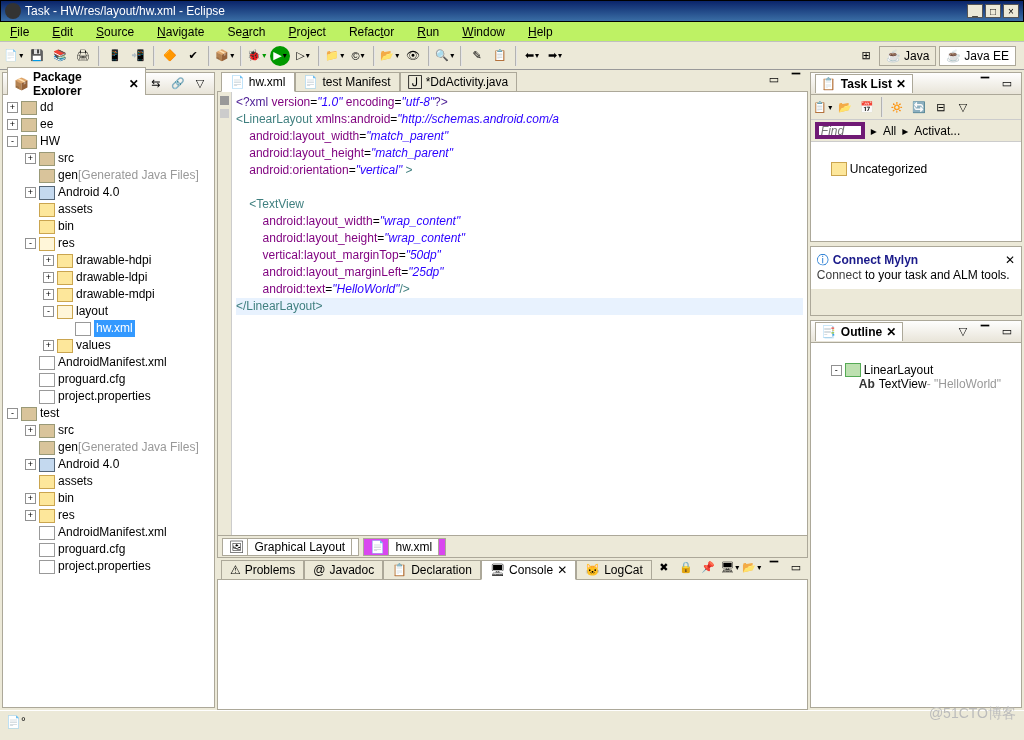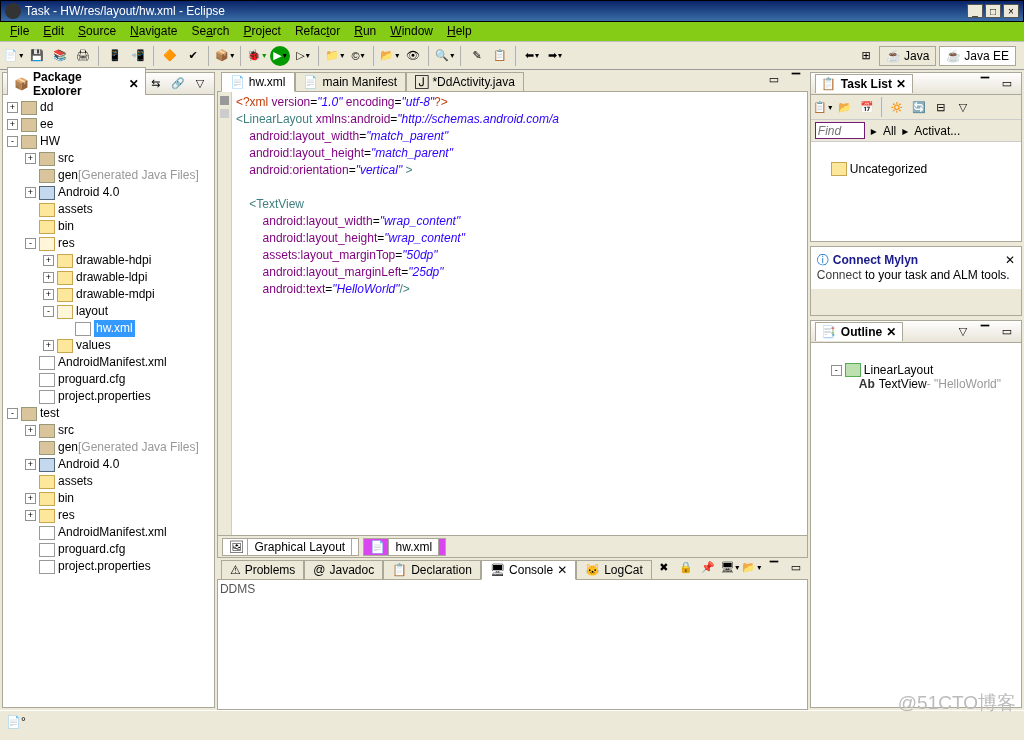--- a/index.html
+++ b/index.html
@@ -1,21 +1,21 @@
 <!DOCTYPE html>
 <html><head>
 <meta charset="utf-8">
 <style>
   * { box-sizing: border-box; margin: 0; padding: 0; font-family: "Microsoft Sans Serif", sans-serif; font-size: 12px; }
   body { background: #ece9d8; width: 1024px; height: 740px; overflow: hidden; color: #000; }
   .titlebar { background: linear-gradient(#0a246a,#3a6ea5); color:#fff; height:22px; display:flex; align-items:center; padding:0 4px; border:1px solid #000;}
   .titlebar .ticon{width:16px;height:16px;background:#333;border-radius:50%;margin-right:4px;}
   .titlebar .btns{margin-left:auto;display:flex;gap:2px}
   .titlebar .btns span{width:16px;height:14px;background:#ece9d8;border:1px solid #555;display:flex;align-items:center;justify-content:center;font-size:10px;color:#000}
-  .menubar{height:20px;background:#84cc16;border-bottom:1px solid #c0c0c0;display:flex;align-items:flex-start;padding:0 4px;gap:2px}
+  .menubar{height:20px;background:#bef264;border-bottom:1px solid #c0c0c0;display:flex;align-items:center;padding:0 4px;gap:11px}
   .menubar span{padding:2px 6px;cursor:default}
   .menubar span u{text-decoration:underline}
   .toolbar{height:28px;background:#ece9d8;border-bottom:1px solid #999;display:flex;align-items:center;padding:0 4px;gap:3px}
   .tbtn{width:20px;height:20px;border:1px solid transparent;display:flex;align-items:center;justify-content:center;font-size:11px;cursor:pointer}
   .tsep{width:2px;height:20px;background:linear-gradient(90deg,#999,#fff);margin:0 2px}
   .persp{margin-left:auto;display:flex;gap:3px;padding-right:4px}
   .persp .pbtn{border:1px solid #aca899;background:#fff;padding:2px 6px;display:flex;align-items:center;gap:3px}
   .persp .pbtn.active{background:#ece9d8}
   .main{display:flex;height:640px}
   .view{border:1px solid #aca899;background:#ece9d8;display:flex;flex-direction:column;margin:2px}
@@ -39,39 +39,39 @@
   .line.sel{background:#3399ff;color:#fff;display:inline-block;padding:0 2px}
   .gen{color:#999}
   .edtabs{height:22px;display:flex;align-items:flex-end;background:#ece9d8;border-bottom:1px solid #aca899;padding-left:4px;gap:0}
   .edtab{border:1px solid #aca899;background:#ece9d8;padding:2px 8px;display:flex;align-items:center;gap:4px;position:relative;top:1px}
   .edtab.active{background:#fff;border-bottom:1px solid #fff}
   .editor{flex:1;background:#fff;font-family:"Courier New",monospace;font-size:12px;line-height:17px;border:1px solid #aca899;border-top:none;overflow:auto;position:relative;display:flex}
   .gutter{width:14px;background:#ece9d8;border-right:1px solid #ccc}
   .gutter .mk{width:9px;height:9px;margin:4px auto}
   .code{padding:2px 4px;flex:1;white-space:pre}
   .curr{background:#e8f2fe}
-  .xml-pi{color:#c2410c}
+  .xml-pi{color:#4c1d95}
   .xml-tag{color:#3f7f7f}
   .xml-attr{color:#7f007f}
   .xml-val{color:#2a00ff;font-style:italic}
   .edfoot{height:22px;background:#ece9d8;border:1px solid #aca899;border-top:none;display:flex;align-items:center;padding:0 4px;gap:4px}
   .edfoot span{border:1px solid #aca899;padding:1px 6px;background:#fff}
   .bottomtabs{height:22px;display:flex;align-items:flex-end;background:#ece9d8;border-bottom:1px solid #aca899;padding-left:4px}
   .console{background:#fff;font-family:"Courier New",monospace;font-size:12px;padding:2px;border:1px solid #aca899;border-top:none;height:130px;overflow:auto}
   .console .hdr{color:#555}
   .console .err{color:#c00}
   .tasktb{background:#ece9d8;padding:2px;display:flex;gap:2px;border-bottom:1px solid #ccc}
   .find{display:flex;align-items:center;gap:6px;padding:2px 4px;background:#ece9d8;border-bottom:1px solid #ccc}
-  .find input{border:1px solid #701a75;width:50px;height:17px;font-style:italic;color:#999;padding:0 2px}
+  .find input{border:4px solid #701a75;width:50px;height:17px;font-style:italic;color:#999;padding:0 2px}
   .find a{color:#000000;text-decoration:none}
   .mylyn{background:#fff;padding:6px;font-size:11px;line-height:15px}
   .mylyn .h{color:#1a1a8a;font-weight:bold}
   .mylyn a{color:#404040}
   .statusline{height:22px;background:#ece9d8;border-top:1px solid #fff;display:flex;align-items:center;padding:0 6px}
-  .watermark{position:fixed;right:8px;bottom:24px;color:#bbb;font-size:19px}
+  .watermark{position:fixed;right:8px;bottom:17px;color:#bbb;font-size:14px}
   .drop{font-size:8px;margin-left:1px}
 </style>
 </head>
 <body>
 
 <div class="titlebar">
   <span class="ticon"></span>
   <span>Task - HW/res/layout/hw.xml - Eclipse</span>
   <div class="btns">
     <span>_</span>
@@ -286,45 +286,45 @@
             <span class="tic file"></span>
             <span>project.properties</span>
           </div>
         </div>
     </div>
   </div>
 
   <div class="center">
     <div class="edtabs">
       <div class="edtab active">📄 <span>hw.xml</span></div>
-      <div class="edtab">📄 <span>main Manifest</span></div>
+      <div class="edtab">📄 <span>test Manifest</span></div>
       <div class="edtab">🄹 <span>*DdActivity.java</span></div>
       <div class="tools" style="margin-left:auto;display:flex;gap:2px;padding:2px">
         <span class="tbtn">▭</span>
         <span class="tbtn">▔</span>
       </div>
     </div>
     <div class="editor">
       <div class="gutter">
         <div class="mk" style="background:#999;margin-top:4px"></div>
         <div class="mk" style="background:#ccc"></div>
       </div>
       <div class="code"><span class="xml-pi">&lt;?xml</span> <span class="xml-attr">version</span>=<span class="xml-val">"1.0"</span> <span class="xml-attr">encoding</span>=<span class="xml-val">"utf-8"</span><span class="xml-pi">?&gt;</span>
 <span class="xml-tag">&lt;LinearLayout</span> <span class="xml-attr">xmlns:android</span>=<span class="xml-val">"http://schemas.android.com/a</span>
     <span class="xml-attr">android:layout_width</span>=<span class="xml-val">"match_parent"</span>
     <span class="xml-attr">android:layout_height</span>=<span class="xml-val">"match_parent"</span>
     <span class="xml-attr">android:orientation</span>=<span class="xml-val">"vertical"</span> <span class="xml-tag">&gt;</span>
 
     <span class="xml-tag">&lt;TextView</span>
         <span class="xml-attr">android:layout_width</span>=<span class="xml-val">"wrap_content"</span>
         <span class="xml-attr">android:layout_height</span>=<span class="xml-val">"wrap_content"</span>
-        <span class="xml-attr">assets:layout_marginTop</span>=<span class="xml-val">"50dp"</span>
+        <span class="xml-attr">vertical:layout_marginTop</span>=<span class="xml-val">"50dp"</span>
         <span class="xml-attr">android:layout_marginLeft</span>=<span class="xml-val">"25dp"</span>
         <span class="xml-attr">android:text</span>=<span class="xml-val">"HelloWorld"</span><span class="xml-tag">/&gt;</span>
-</div>
+<span class="curr" style="display:block"><span class="xml-tag">&lt;/LinearLayout&gt;</span></span></div>
     </div>
     <div class="edfoot">
       <span>🖼 <span>Graphical Layout</span></span>
       <span style="background:#d946ef">📄 <span>hw.xml</span></span>
     </div>
 
     <div class="bottomtabs">
       <div class="edtab">⚠ <span>Problems</span></div>
       <div class="edtab">@ <span>Javadoc</span></div>
       <div class="edtab">📋 <span>Declaration</span></div>
@@ -334,21 +334,20 @@
         <span class="tbtn">✖</span>
         <span class="tbtn">🔒</span>
         <span class="tbtn">📌</span>
         <span class="tbtn">🖥<span class="drop">▾</span></span>
         <span class="tbtn">📂<span class="drop">▾</span></span>
         <span class="tbtn">▔</span>
         <span class="tbtn">▭</span>
       </div>
     </div>
     <div class="console">
-      <div class="hdr">DDMS</div>
     </div>
   </div>
 
   <div class="right">
     <div class="view" style="height:170px">
       <div class="viewtab">
         <div class="tab">📋 <span>Task List</span> ✕</div>
         <div class="tools">
             <span class="tbtn">▔</span>
             <span class="tbtn">▭</span>

